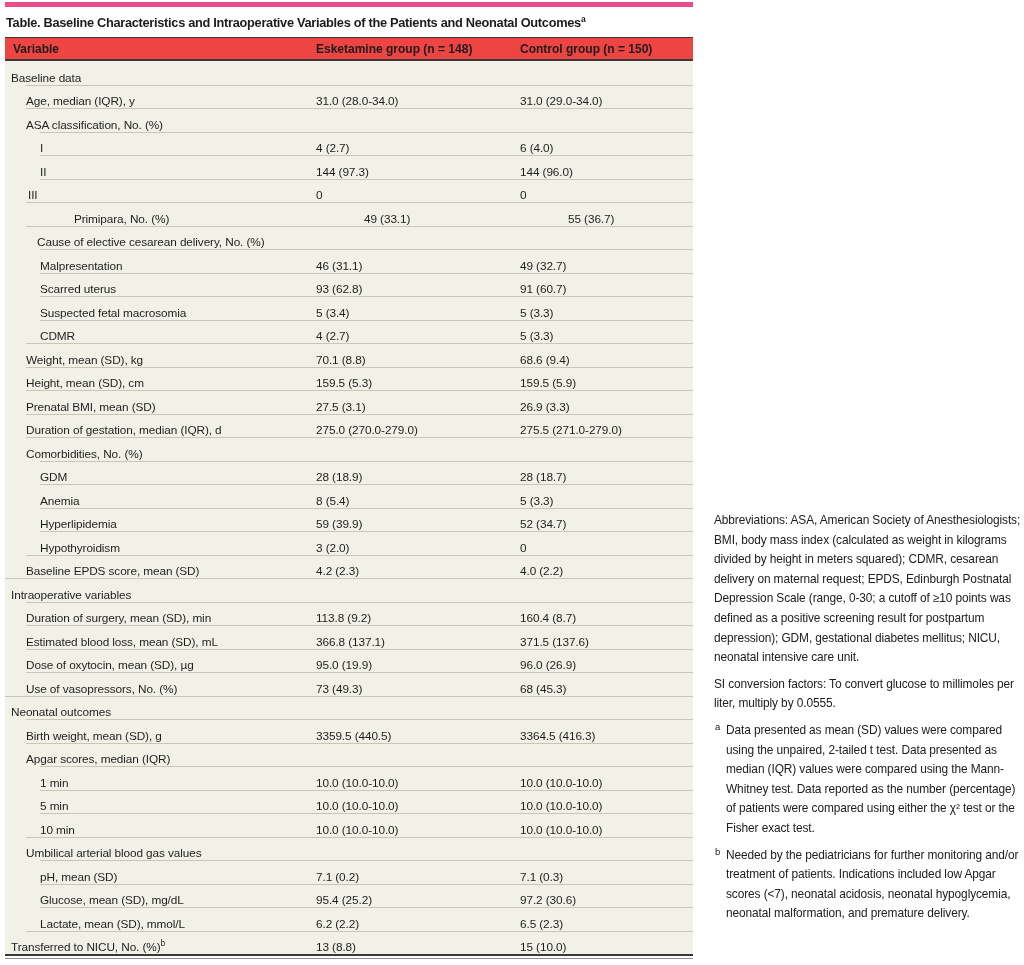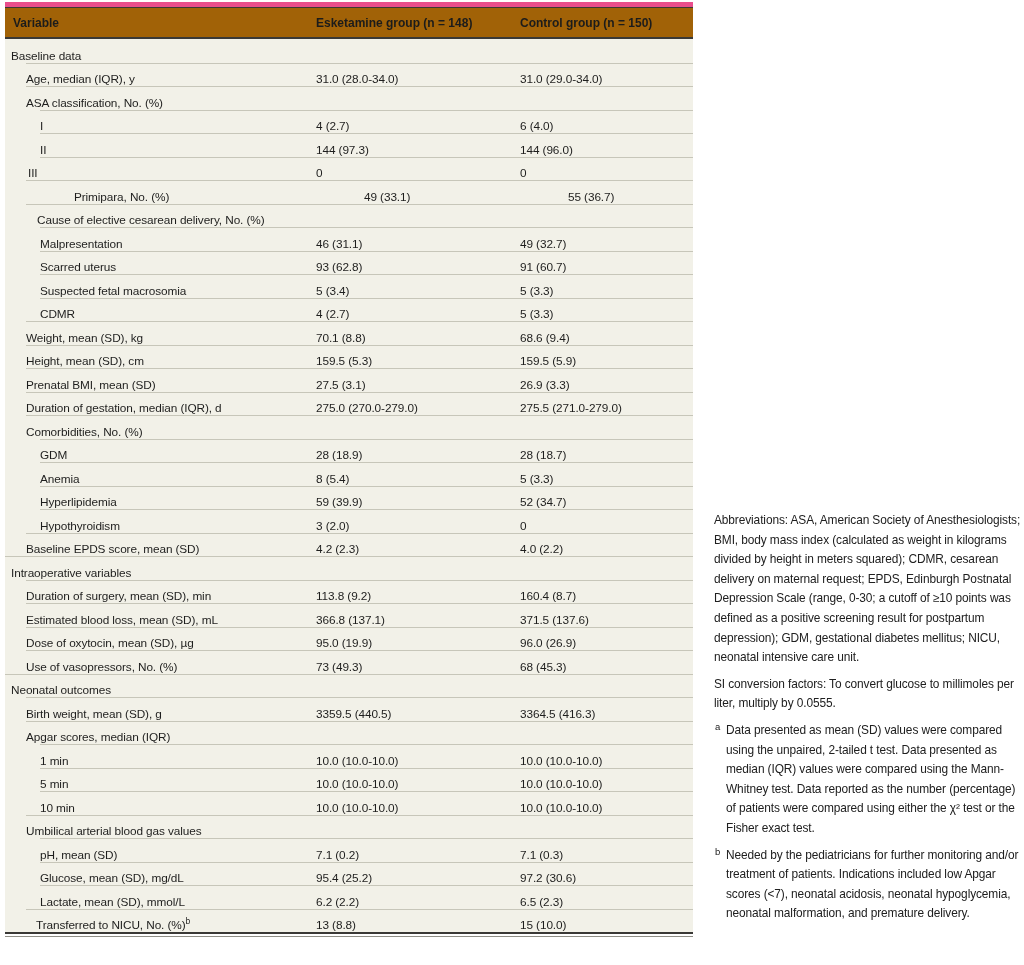--- a/index.html
+++ b/index.html
@@ -10,23 +10,23 @@
   }
   .table-wrap{position:absolute;left:5px;top:2px;width:688px;}
   .pink-bar{height:5px;background:#e94d8c;}
   .table-title{
     margin:7px 0 0 1px;padding-bottom:7px;
     font-size:12.8px;font-weight:bold;letter-spacing:-0.3px;
     color:#1c1c1b;white-space:nowrap;
   }
   .table-title sup{font-size:8.5px;}
   .thead{
-    display:flex;align-items:center;height:32px;box-sizing:border-box;
+    display:flex;align-items:center;height:24px;box-sizing:border-box;
     border-top:1.5px solid #3a3936;border-bottom:2px solid #3a3936;
-    background:#a16207;font-weight:bold;font-size:12px;color:#1c1c1b;
+    background:#ef4444;font-weight:bold;font-size:12px;color:#1c1c1b;
   }
   .h1{width:311px;box-sizing:border-box;padding-left:8px;}
   .h2{width:204px;}
   .h3{flex:1;}
   .tbody{background:#f2f1e8;border-bottom:2px solid #3a3936;}
   .bottom-line{height:1px;background:#8f8e86;margin-top:2px;}
   .row{
     display:flex;align-items:flex-end;height:23.5px;position:relative;
     font-size:11.8px;letter-spacing:-0.1px;color:#1e1e1d;
   }
@@ -47,20 +47,21 @@
   .footnote{position:relative;padding-left:12px;margin-bottom:7px;}
   .footnote .fn-marker{
     position:absolute;left:1px;top:1px;font-size:9.5px;line-height:1;
   }
 </style>
 </head>
 <body>
 
 <div class="table-wrap">
   <div class="pink-bar"></div>
+  <div class="table-title"><span>Table. Baseline Characteristics and Intraoperative Variables of the Patients and Neonatal Outcomes</span><sup>a</sup></div>
   <div class="thead">
     <div class="h1">Variable</div>
     <div class="h2">Esketamine group (n = 148)</div>
     <div class="h3">Control group (n = 150)</div>
   </div>
   <div class="tbody">
       <div class="row first" style="--sep: 0px;">
         <div class="c1" style="padding-left: 6px;">Baseline data</div>
         <div class="c2"></div>
         <div class="c3"></div>
@@ -239,21 +240,21 @@
         <div class="c1" style="padding-left: 35px;">Glucose, mean (SD), mg/dL</div>
         <div class="c2">95.4 (25.2)</div>
         <div class="c3">97.2 (30.6)</div>
       </div>
       <div class="row" style="--sep: 35px;">
         <div class="c1" style="padding-left: 35px;">Lactate, mean (SD), mmol/L</div>
         <div class="c2">6.2 (2.2)</div>
         <div class="c3">6.5 (2.3)</div>
       </div>
       <div class="row" style="--sep: 21px;">
-        <div class="c1" style="padding-left: 31px;">Transferred to NICU, No. (%)<sup>b</sup></div>
+        <div class="c1" style="padding-left: 6px;">Transferred to NICU, No. (%)<sup>b</sup></div>
         <div class="c2">13 (8.8)</div>
         <div class="c3">15 (10.0)</div>
       </div>
     </div>
   <div class="bottom-line"></div>
 </div>
 
 <div class="notes">
   <p>Abbreviations: ASA, American Society of Anesthesiologists; BMI, body mass index (calculated as weight in kilograms divided by height in meters squared); CDMR, cesarean delivery on maternal request; EPDS, Edinburgh Postnatal Depression Scale (range, 0-30; a cutoff of ≥10 points was defined as a positive screening result for postpartum depression); GDM, gestational diabetes mellitus; NICU, neonatal intensive care unit.</p>
   <p>SI conversion factors: To convert glucose to millimoles per liter, multiply by 0.0555.</p>

